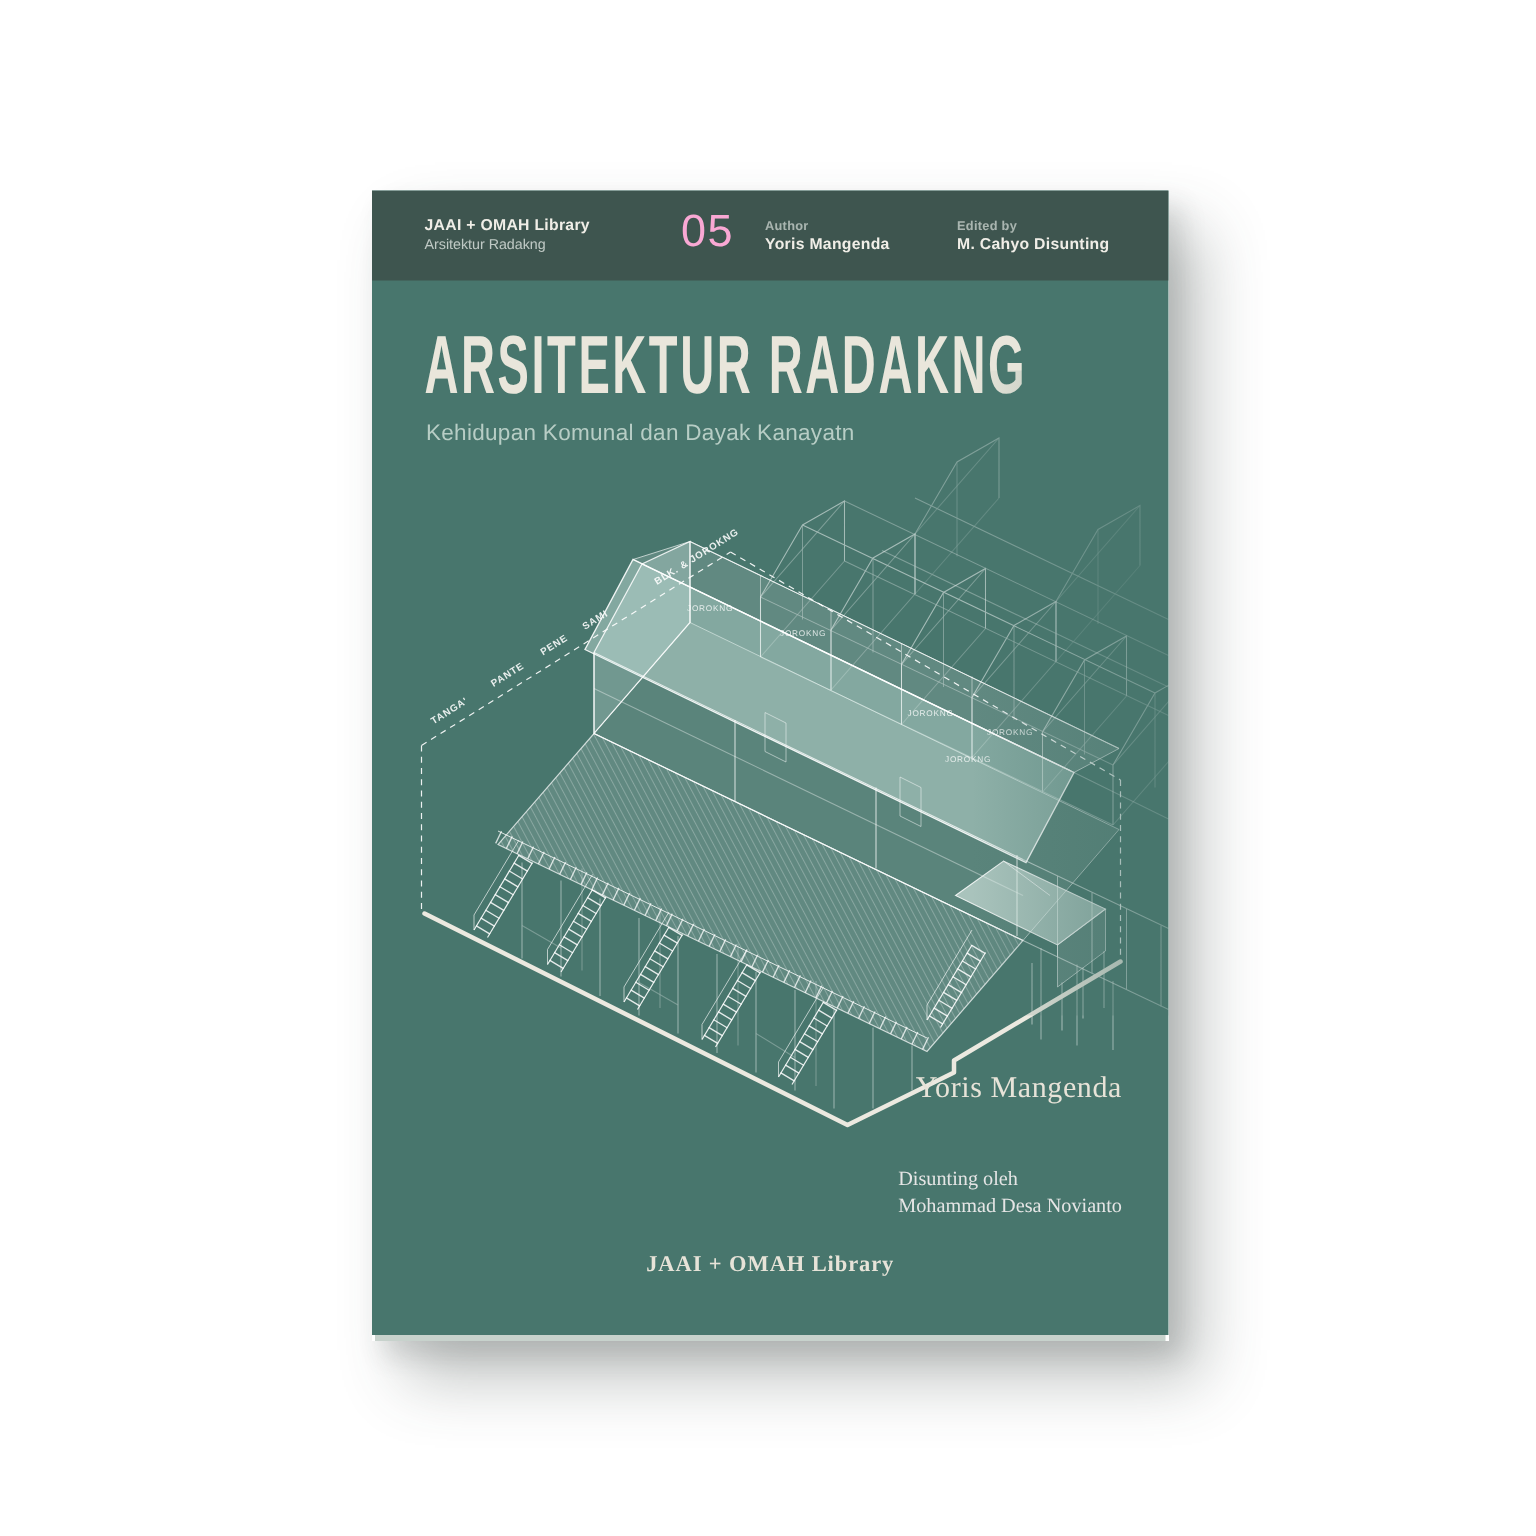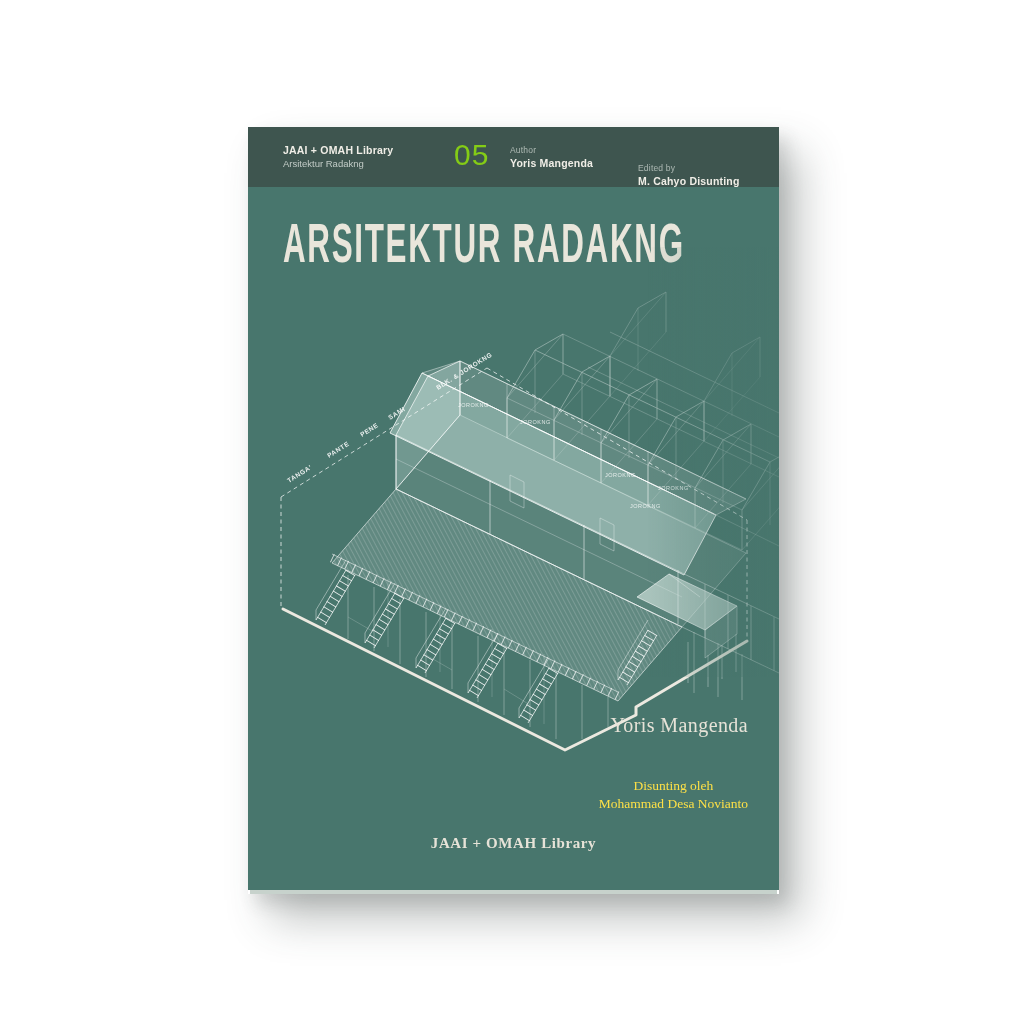--- a/index.html
+++ b/index.html
@@ -18,26 +18,26 @@
   }
   .page-edge{
     position:absolute;left:2px;top:763px;right:2px;height:4px;
     background:#c7d2cc;
   }
   
   .band{
     position:absolute;left:0;top:0;width:531px;height:60px;background:#3e554f;
   }
   .band .col{position:absolute;line-height:13px;}
-  .band .dim{font-size:8.5px;color:rgba(235,240,236,.62);font-weight:400;letter-spacing:.2px;}
+  .band .dim{font-size:8.5px;color:rgba(235,240,236,.62);font-weight:700;letter-spacing:.2px;}
   .band .strong{font-size:10.5px;color:#f0eee7;font-weight:bold;letter-spacing:.2px;}
   .band .sub{font-size:9.5px;color:rgba(235,240,236,.75);}
   .issue{
     position:absolute;left:206px;top:11px;font-size:30px;font-weight:300;
-    color:#84cc16;letter-spacing:1px;
+    color:#f9a8d4;letter-spacing:1px;
   }
   
   .title{
     position:absolute;left:35px;top:89px;margin:0;
     font-size:55px;font-weight:bold;color:#e9e6db;white-space:nowrap;
     transform:scaleX(.57);transform-origin:left top;letter-spacing:3px;line-height:1;
   }
   .subtitle{
     position:absolute;left:36px;top:151px;font-size:15px;line-height:21px;
     color:#b7cdc5;letter-spacing:.2px;
@@ -45,21 +45,21 @@
   
   .drawing{position:absolute;left:0;top:0;width:531px;height:763px;}
   
   .serif{font-family:"Liberation Serif",serif;color:#e7e3d8;}
   .signature{
     position:absolute;right:31px;top:587px;font-size:20px;letter-spacing:.4px;
     text-align:right;
   }
   .credit{
     position:absolute;right:31px;top:650px;font-size:13.5px;line-height:18px;
-    text-align:center;color:#fde047;
+    text-align:left;color:#e5e5e5;
   }
   .publisher{
     position:absolute;left:0;right:0;top:708px;text-align:center;
     font-size:15px;font-weight:bold;letter-spacing:.6px;
   }
   svg text{font-family:"Liberation Sans",sans-serif;fill:rgba(255,255,255,.88);}
   .axis-label{font-size:6.5px;font-weight:bold;letter-spacing:.6px;}
   .room-label{font-size:5.5px;letter-spacing:.5px;fill:rgba(255,255,255,.78);}
 </style>
 </head>
@@ -72,28 +72,29 @@
       <div class="band">
         <div class="col" style="left:35px;top:17px;">
           <div class="strong">JAAI + OMAH Library</div>
           <div class="sub">Arsitektur Radakng</div>
         </div>
         <div class="issue">05</div>
         <div class="col" style="left:262px;top:17px;">
           <div class="dim">Author</div>
           <div class="strong">Yoris Mangenda</div>
         </div>
-        <div class="col" style="left:390px;top:35px;">
+        <div class="col" style="left:390px;top:17px;">
           <div class="dim">Edited by</div>
           <div class="strong">M. Cahyo Disunting</div>
         </div>
       </div>
 
       <h1 class="title">ARSITEKTUR RADAKNG</h1>
       <div class="subtitle">
+        <div>Kehidupan Komunal dan Dayak Kanayatn</div>
       </div>
 
       <svg class="drawing" viewBox="0 0 531 763">
         <defs>
           <pattern id="hatch" width="4" height="4" patternUnits="userSpaceOnUse" patternTransform="rotate(-28)">
             <line x1="0" y1="0" x2="0" y2="4" stroke="#ffffff" stroke-width="0.8" opacity="0.5"></line>
           </pattern>
           <linearGradient id="fade" x1="0" y1="0" x2="1" y2="0">
             <stop offset="0" stop-color="#48766d" stop-opacity="0"></stop>
             <stop offset="1" stop-color="#48766d" stop-opacity="0.55"></stop>

